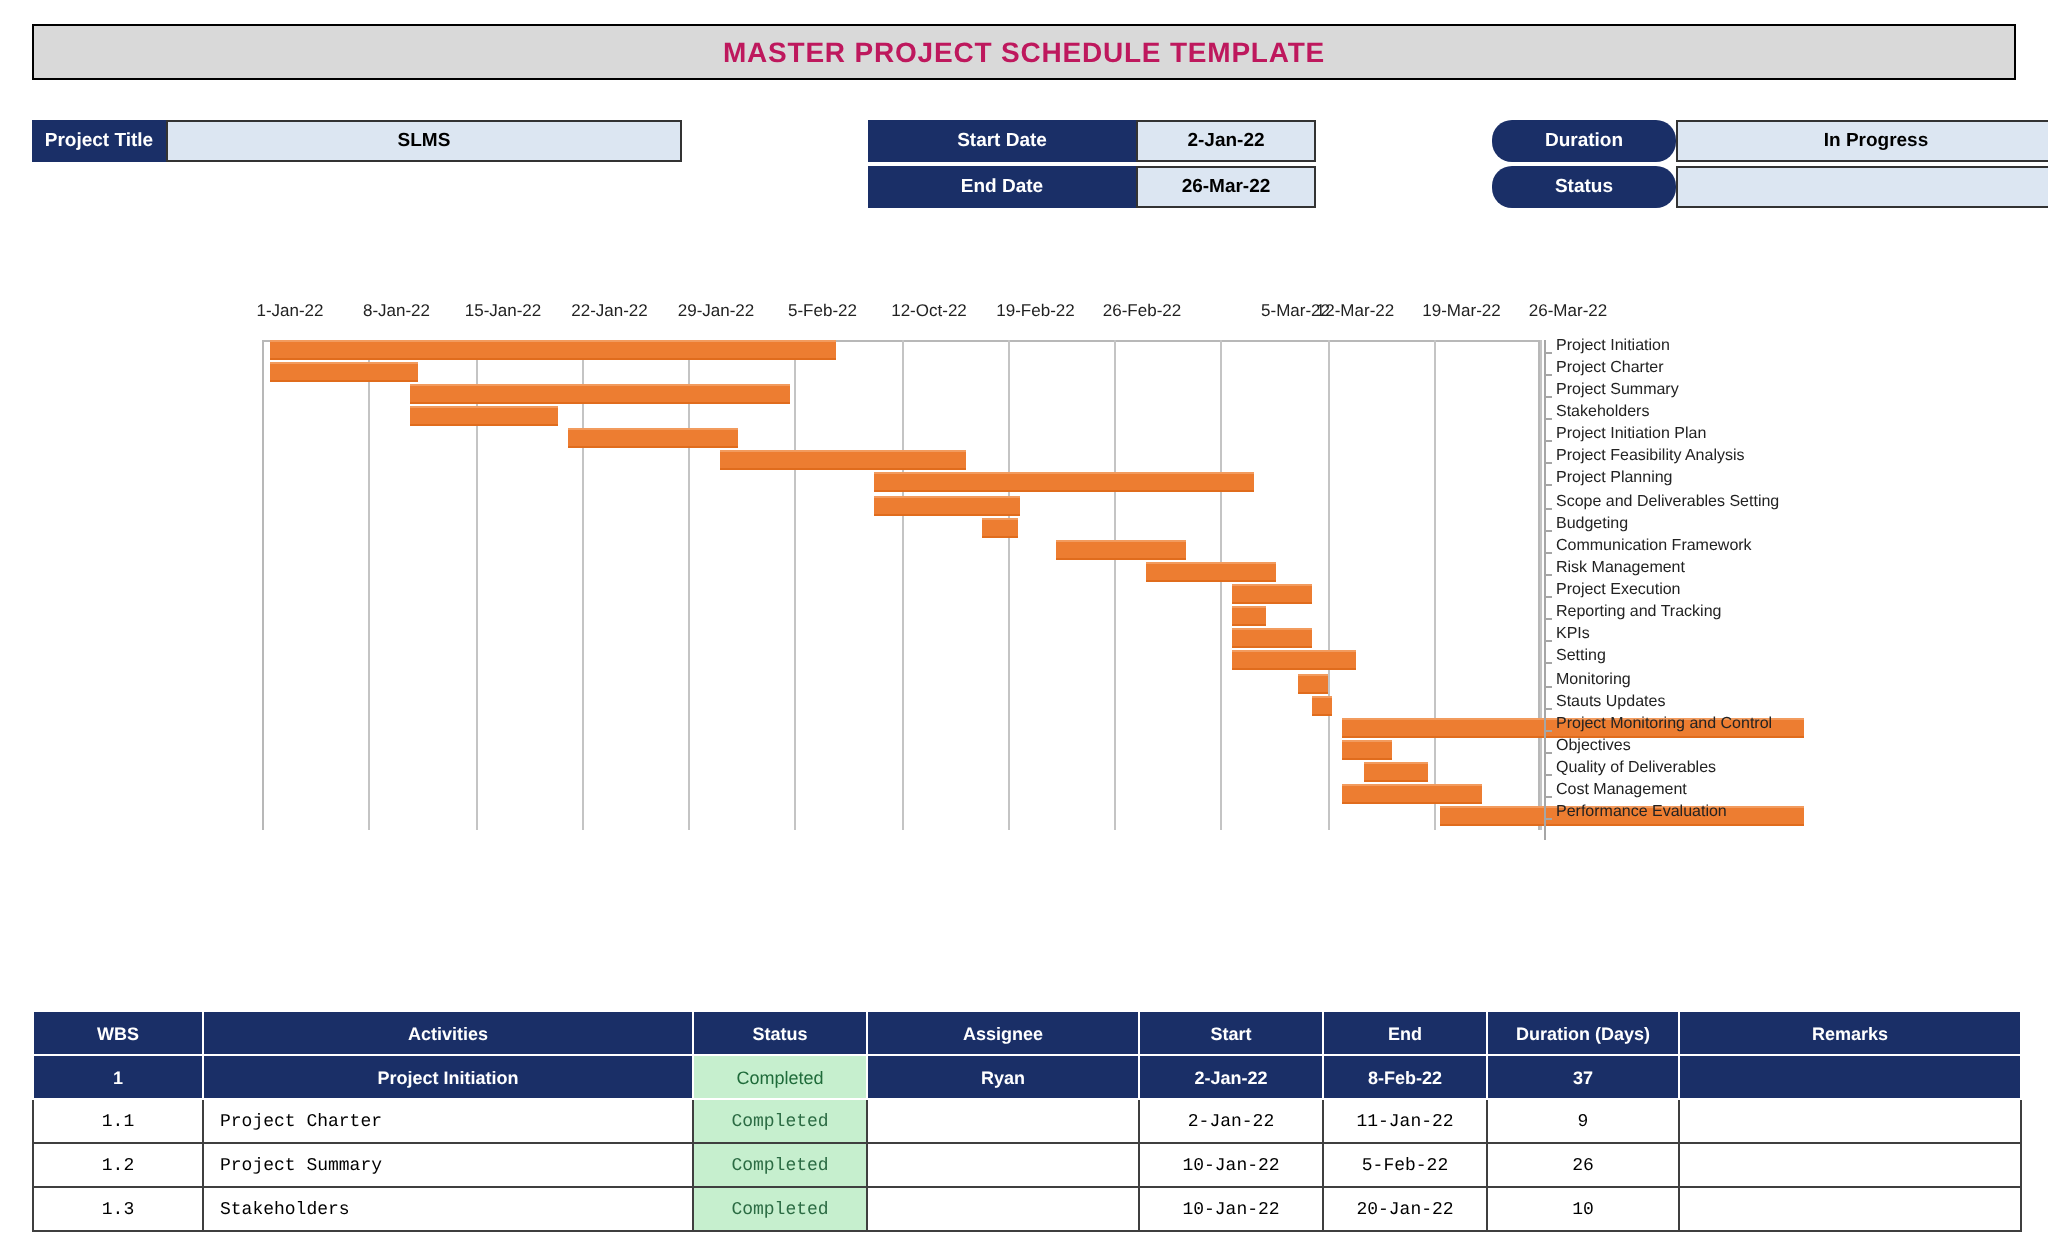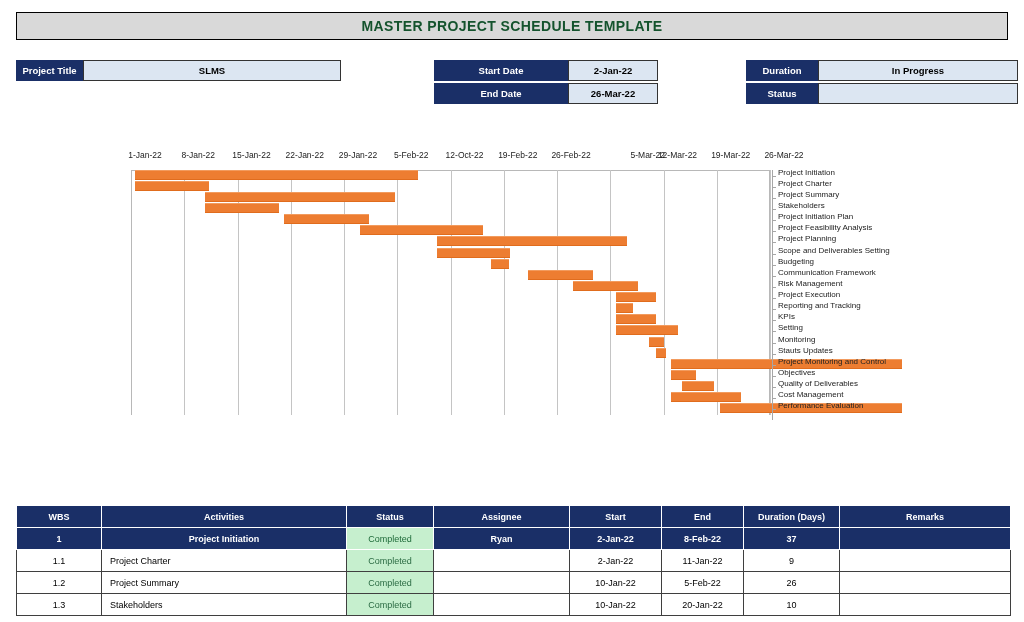--- a/index.html
+++ b/index.html
@@ -13,21 +13,21 @@
   .page{position:relative;width:1024px;height:622px;}
 
   
   .title-banner{
     position:absolute;left:16px;top:12px;width:992px;height:28px;
     background:#d9d9d9;border:1px solid #000;
     display:flex;align-items:center;justify-content:center;
     box-sizing:border-box;
   }
   .title-banner span{
-    font-size:14px;font-weight:bold;letter-spacing:.4px;color:#14532d;
+    font-size:14px;font-weight:bold;letter-spacing:.4px;color:#be185d;
   }
 
   
   .info-block{position:absolute;display:flex;flex-direction:column;}
   .info-row{display:flex;height:21px;margin-bottom:2px;}
   .info-row:last-child{margin-bottom:0;}
   .info-label{
     background:#1a2f67;color:#fff;font-size:9.5px;font-weight:bold;
     display:flex;align-items:center;justify-content:center;
     box-sizing:border-box;
@@ -41,21 +41,21 @@
 
   #block-project{left:16px;top:60px;}
   #block-project .info-label{width:67px;}
   #block-project .info-value{width:258px;}
 
   #block-dates{left:434px;top:60px;}
   #block-dates .info-label{width:134px;}
   #block-dates .info-value{width:90px;}
 
   #block-status{left:746px;top:60px;}
-  #block-status .info-label{width:72px;}
+  #block-status .info-label{width:92px;border-radius:10px;}
   #block-status .info-value{width:200px;}
 
   
   .gantt{
     position:absolute;left:0px;top:150px;width:1024px;height:330px;
   }
   .gantt-axis{
     position:absolute;left:0;top:0;width:1024px;height:18px;margin-left:14px;
   }
   .axis-tick{
@@ -111,21 +111,21 @@
     border:1px solid #ffffff;
   }
   tr.summary td{
     background:#1a2f67;color:#ffffff;font-weight:bold;text-align:center;
     border:1px solid #ffffff;
   }
   tr.summary td.status-cell{
     background:#c6efce;color:#1f6b3a;font-weight:normal;
   }
   tr.detail td{
-    background:#ffffff;color:#000;border:1px solid #3f3f3f;text-align:center;
+    background:#ffffff;color:#000;border:1px solid #3f3f3f;text-align:center;font-family:Liberation Mono, monospace;
   }
   tr.detail td.activity{text-align:left;padding-left:8px;}
   tr.detail td.status-cell{background:#c6efce;color:#2b6b43;}
   col.c-wbs{width:85px;}
   col.c-act{width:245px;}
   col.c-sta{width:87px;}
   col.c-asg{width:136px;}
   col.c-start{width:92px;}
   col.c-end{width:82px;}
   col.c-dur{width:96px;}

